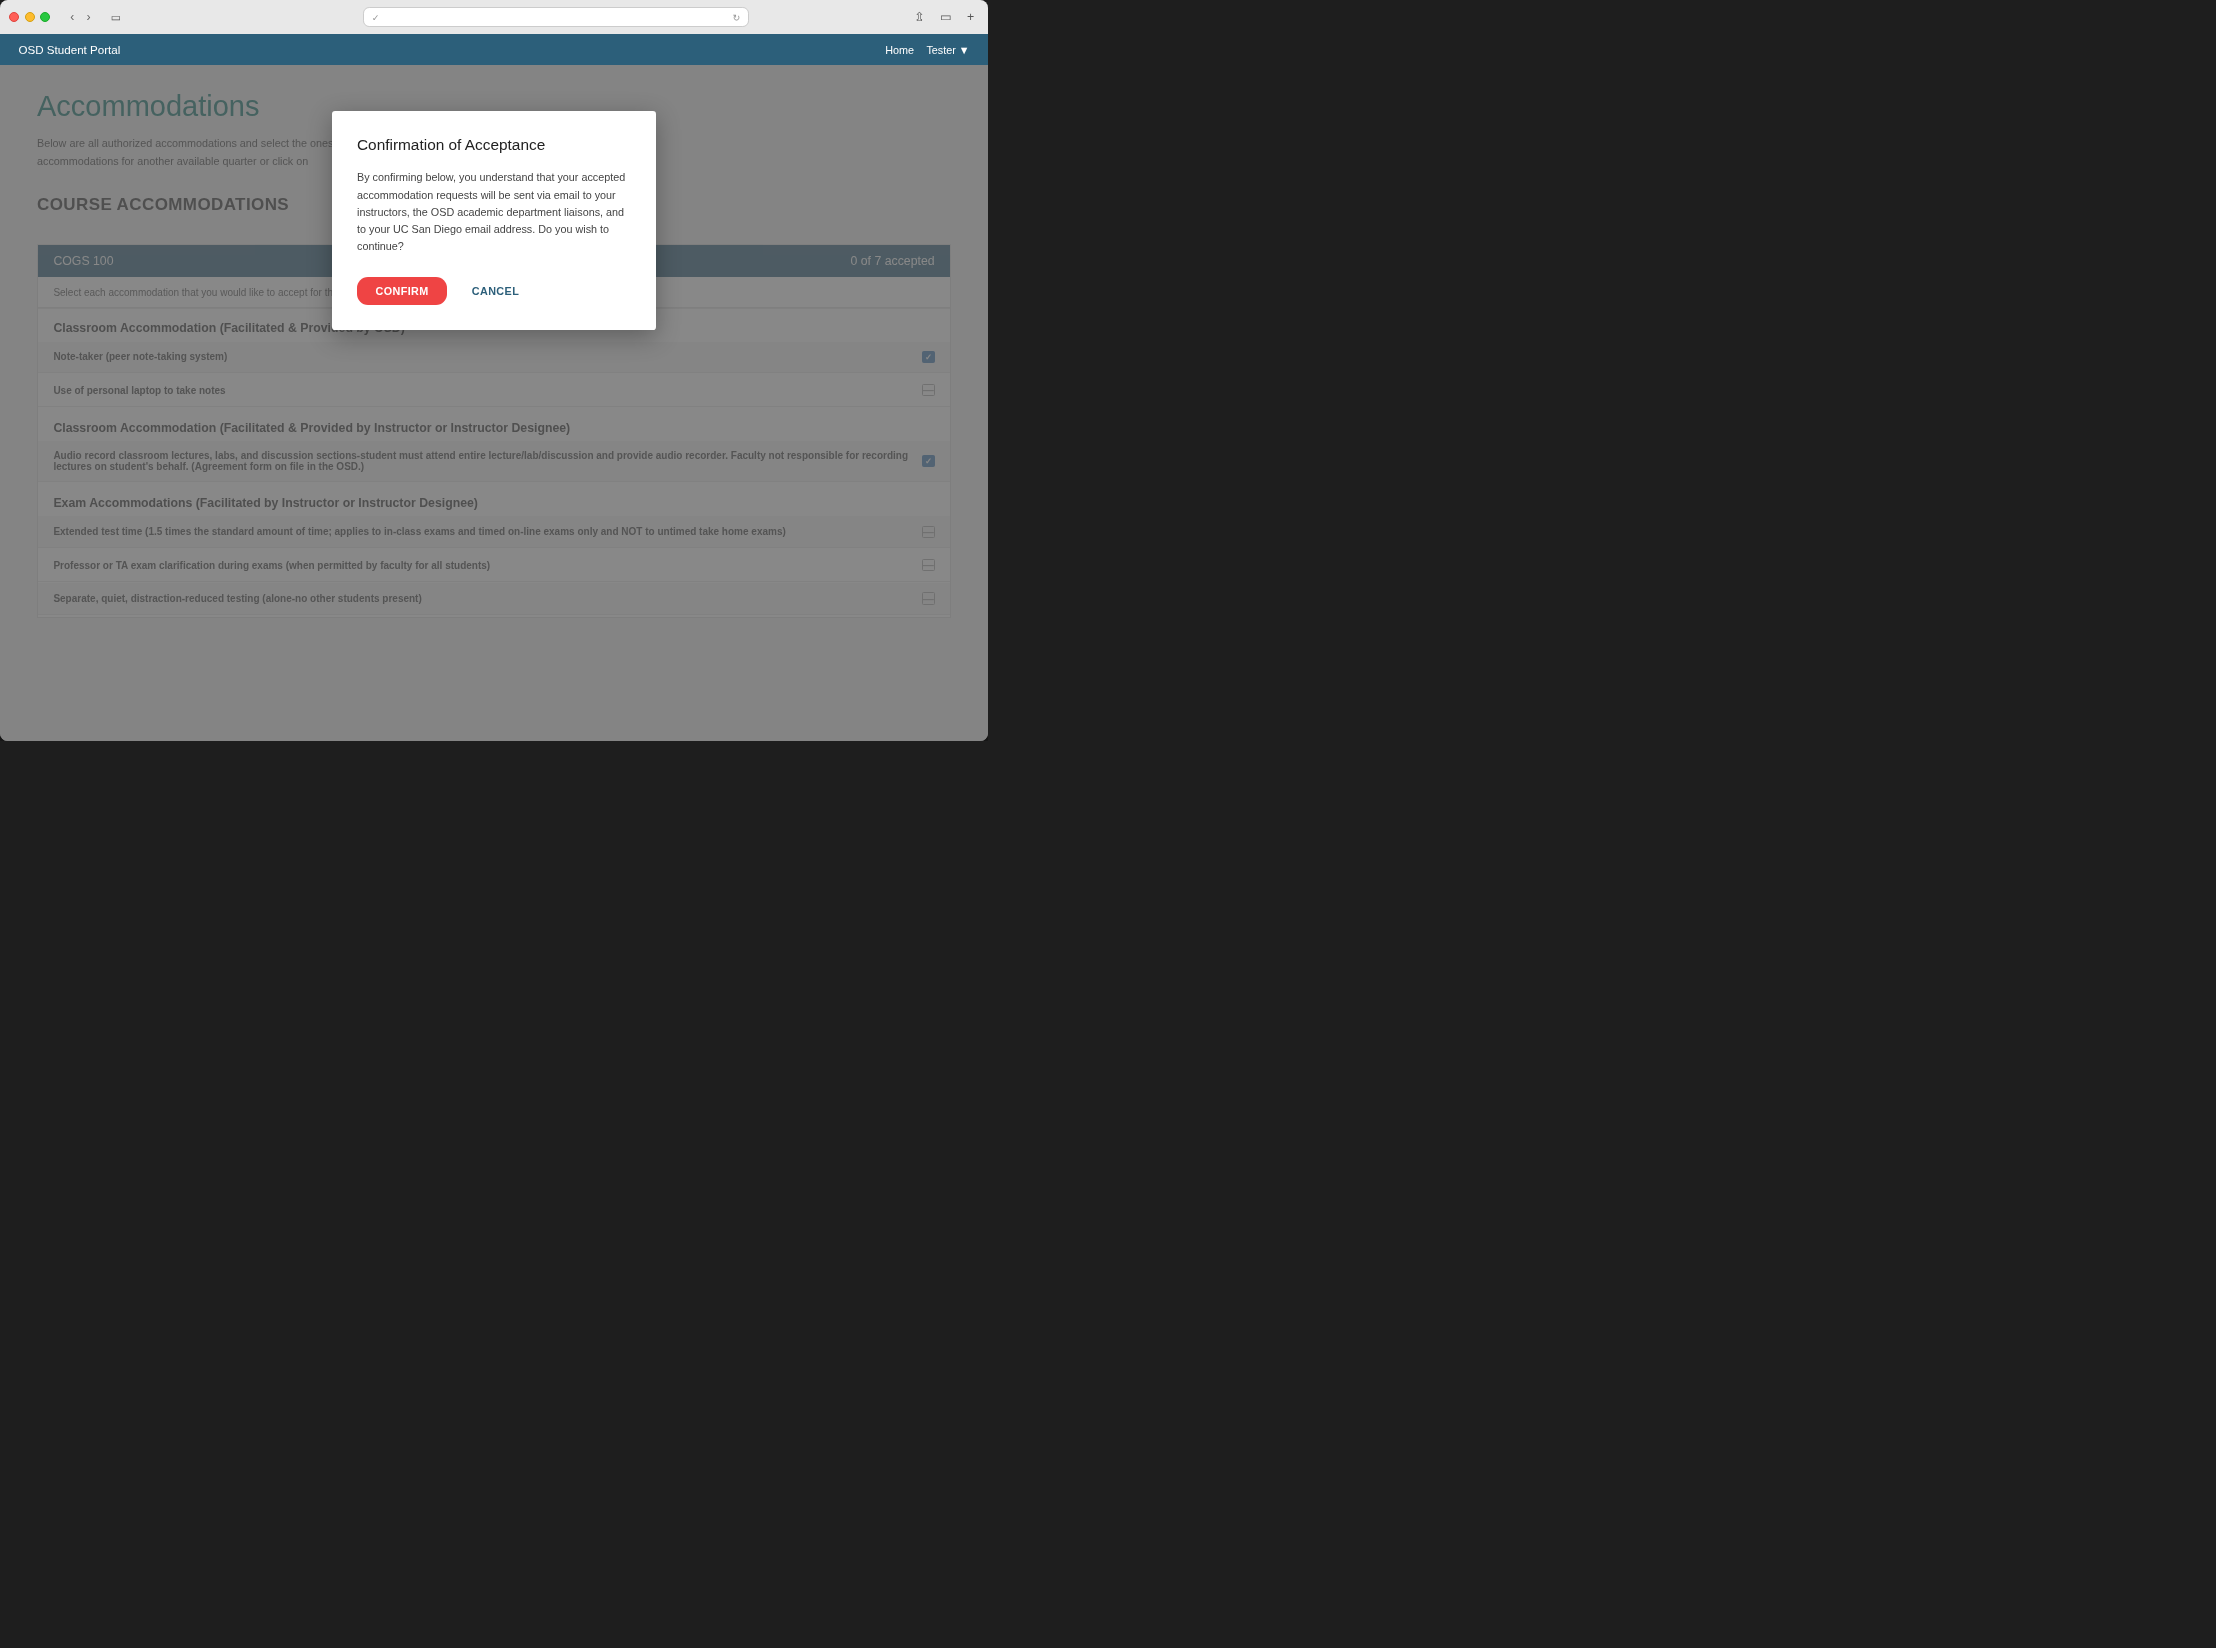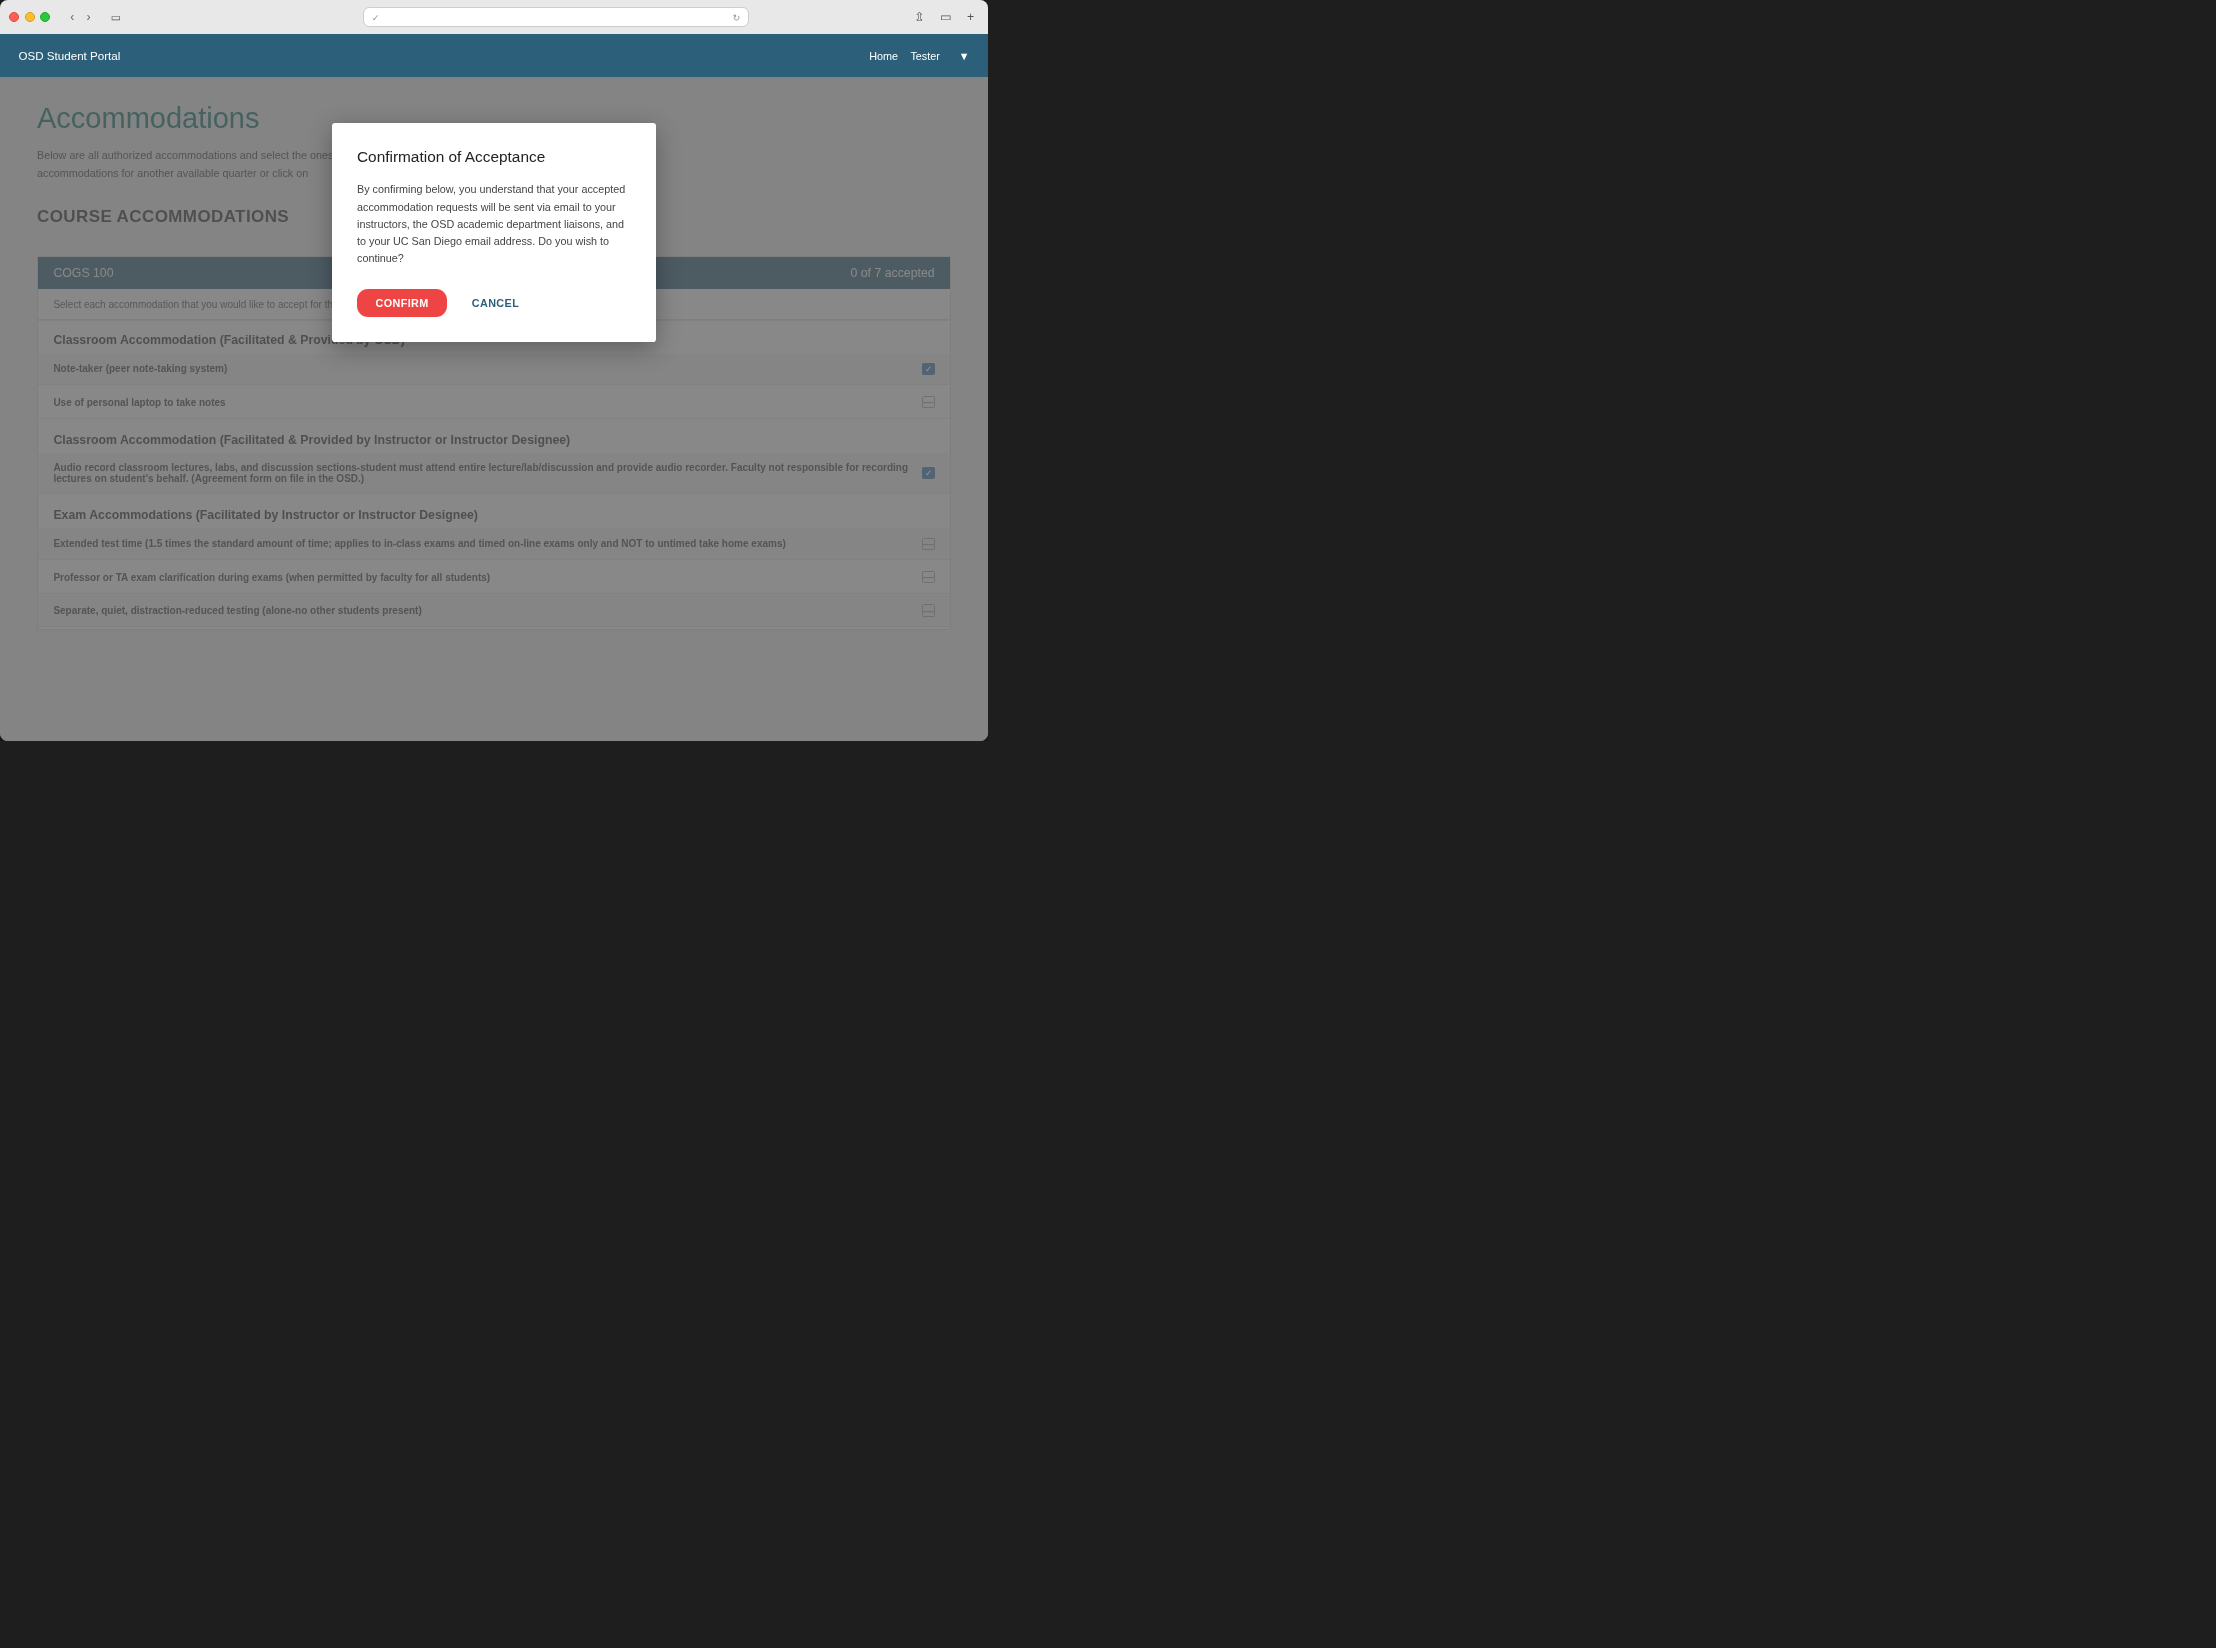--- a/index.html
+++ b/index.html
@@ -82,21 +82,21 @@
     }
     .toolbar-btn {
       background: none; border: none; cursor: pointer;
       color: #555; font-size: 12.3px; padding: 3.1px 4.6px;
       border-radius: 3.1px;
     }
 
     
     .app-header {
       background: #2c5f7a;
-      height: 43px;
+      height: 31px;
       display: flex;
       align-items: center;
       justify-content: space-between;
       padding: 0 18.5px;
       flex-shrink: 0;
     }
     .app-title {
       color: white;
       font-size: 11.6px;
       font-weight: 500;
@@ -104,21 +104,21 @@
     .header-nav { display: flex; gap: 12.3px; align-items: center; }
     .header-nav a {
       color: white;
       font-size: 10.8px;
       text-decoration: none;
       cursor: pointer;
     }
     .header-nav .tester-btn {
       color: white; font-size: 10.8px;
       background: none; border: none; cursor: pointer;
-      display: flex; align-items: flex-end; gap: 19px;
+      display: flex; align-items: flex-end; gap: 3px;
     }
 
     
     .main-content {
       background: #f0f0f0;
       flex: 1;
       position: relative;
       overflow: hidden;
     }
 

